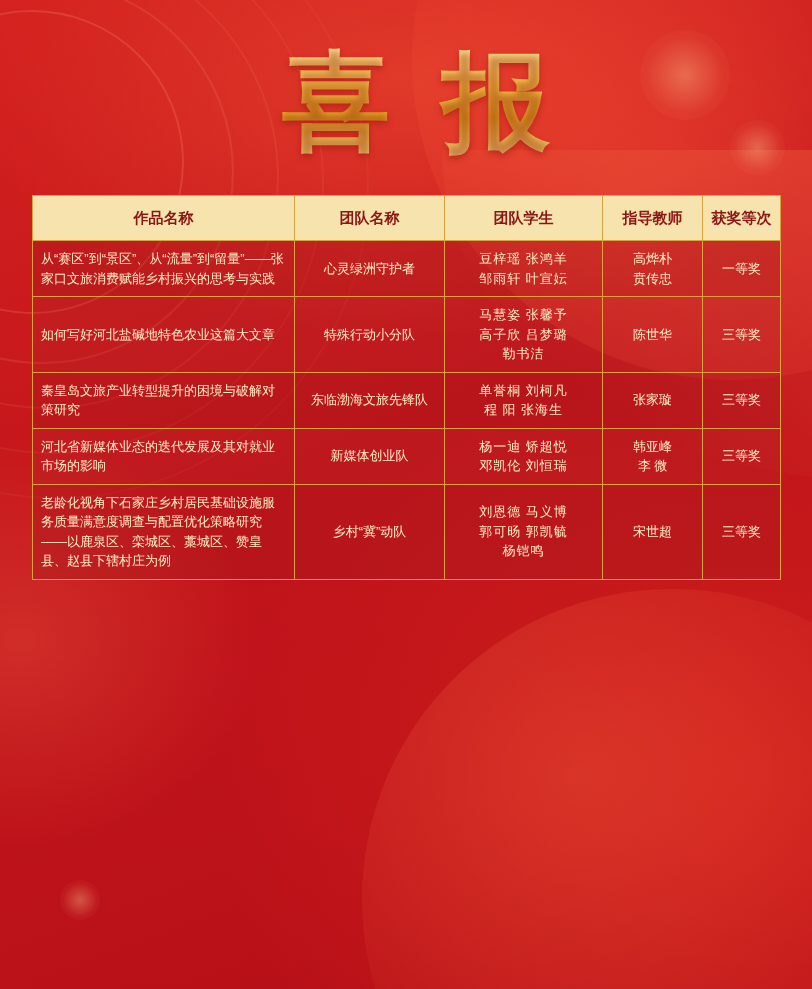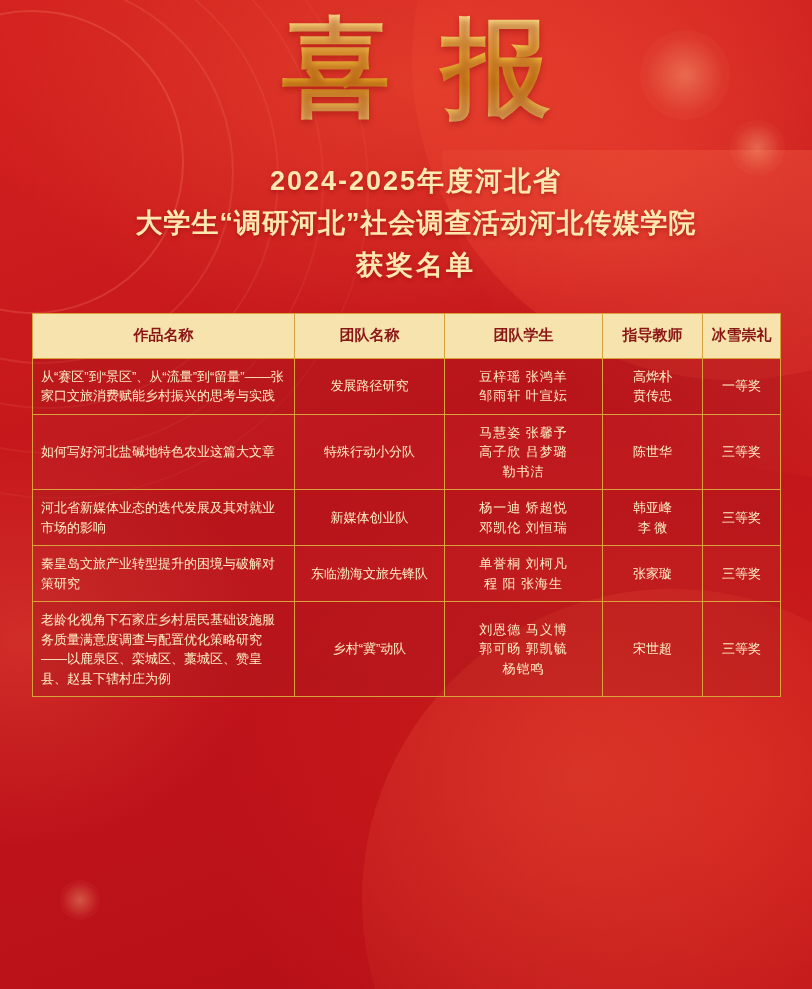--- a/index.html
+++ b/index.html
@@ -72,20 +72,21 @@
   }
   .bokeh {
     position: absolute;
     border-radius: 50%;
     background: radial-gradient(circle, rgba(255,210,150,0.35) 0%, rgba(255,200,140,0.05) 60%, rgba(255,200,140,0) 100%);
   }
 
   
   #header {
     position: relative;
+    padding-top: 34px;
     text-align: center;
     margin-left: 20px;
   }
   #xibao {
     font-family: "DejaVu Serif", "Liberation Serif", serif;
     font-size: 108px;
     font-weight: bold;
     letter-spacing: 52px;
     padding-left: 52px;
     line-height: 1.25;
@@ -181,82 +182,77 @@
   <div class="arc-tr"></div>
   <div class="arc-br"></div>
   <div class="swoosh"></div>
   <div class="glow-left"></div>
   <div class="bokeh" style="width:90px;height:90px;left:640px;top:30px;"></div>
   <div class="bokeh" style="width:55px;height:55px;left:730px;top:120px;"></div>
   <div class="bokeh" style="width:40px;height:40px;left:60px;top:880px;"></div>
 
   <div id="header">
     <span id="xibao">喜报</span>
-    <div id="title-block">
-      <span class="tline" id="tline1">2024-2025年度河北省</span>
-      <span class="tline" id="tline2">大学生“调研河北”社会调查活动河北传媒学院</span>
-      <span class="tline" id="tline3">获奖名单</span>
-    </div>
   </div>
 
   <div id="table-wrap">
     <table>
       <colgroup>
         <col class="c-work">
           <col class="c-team">
           <col class="c-stu">
           <col class="c-tea">
           <col class="c-pri">
       </colgroup>
       <thead>
         <tr>
           <th>作品名称</th>
           <th>团队名称</th>
           <th>团队学生</th>
           <th>指导教师</th>
-          <th>冰雪崇礼</th>
+          <th>获奖等次</th>
         </tr>
       </thead>
       <tbody>
         <tr>
           <td class="work">从“赛区”到“景区”、从“流量”到“留量”——张家口文旅消费赋能乡村振兴的思考与实践</td>
-          <td class="team">发展路径研究</td>
+          <td class="team">心灵绿洲守护者</td>
           <td class="students">豆梓瑶  张鸿羊
 邹雨轩  叶宣妘</td>
           <td class="teacher">高烨朴
 贲传忠</td>
           <td class="prize">一等奖</td>
         </tr>
         <tr>
           <td class="work">如何写好河北盐碱地特色农业这篇大文章</td>
           <td class="team">特殊行动小分队</td>
           <td class="students">马慧姿  张馨予
 高子欣  吕梦璐
 勒书洁</td>
           <td class="teacher">陈世华</td>
           <td class="prize">三等奖</td>
         </tr>
         <tr>
+          <td class="work">秦皇岛文旅产业转型提升的困境与破解对策研究</td>
+          <td class="team">东临渤海文旅先锋队</td>
+          <td class="students">单誉桐  刘柯凡
+程 阳  张海生</td>
+          <td class="teacher">张家璇</td>
+          <td class="prize">三等奖</td>
+        </tr>
+        <tr>
           <td class="work">河北省新媒体业态的迭代发展及其对就业市场的影响</td>
           <td class="team">新媒体创业队</td>
           <td class="students">杨一迪  矫超悦
 邓凯伦  刘恒瑞</td>
           <td class="teacher">韩亚峰
 李 微</td>
           <td class="prize">三等奖</td>
         </tr>
         <tr>
-          <td class="work">秦皇岛文旅产业转型提升的困境与破解对策研究</td>
-          <td class="team">东临渤海文旅先锋队</td>
-          <td class="students">单誉桐  刘柯凡
-程 阳  张海生</td>
-          <td class="teacher">张家璇</td>
-          <td class="prize">三等奖</td>
-        </tr>
-        <tr>
           <td class="work">老龄化视角下石家庄乡村居民基础设施服务质量满意度调查与配置优化策略研究——以鹿泉区、栾城区、藁城区、赞皇县、赵县下辖村庄为例</td>
           <td class="team">乡村“冀”动队</td>
           <td class="students">刘恩德  马义博
 郭可旸  郭凯毓
 杨铠鸣</td>
           <td class="teacher">宋世超</td>
           <td class="prize">三等奖</td>
         </tr>
       </tbody>
     </table>

